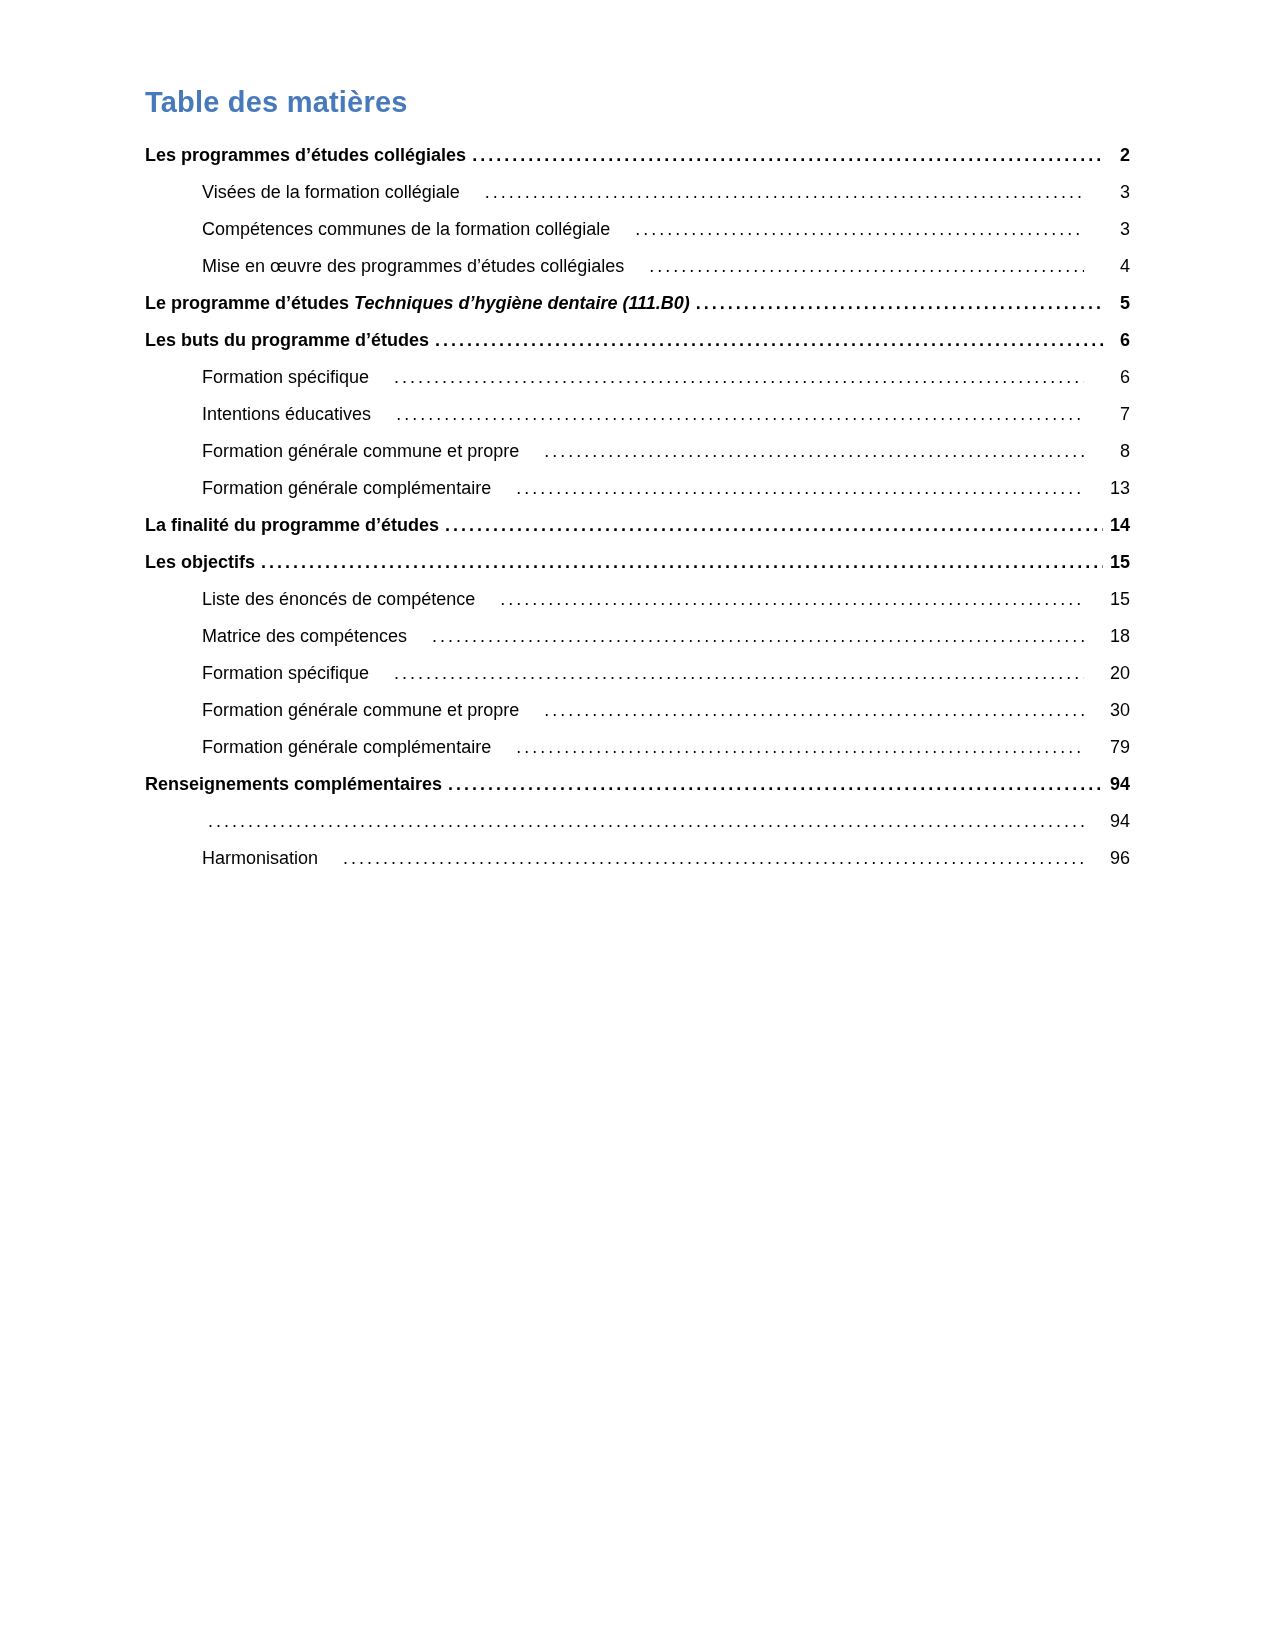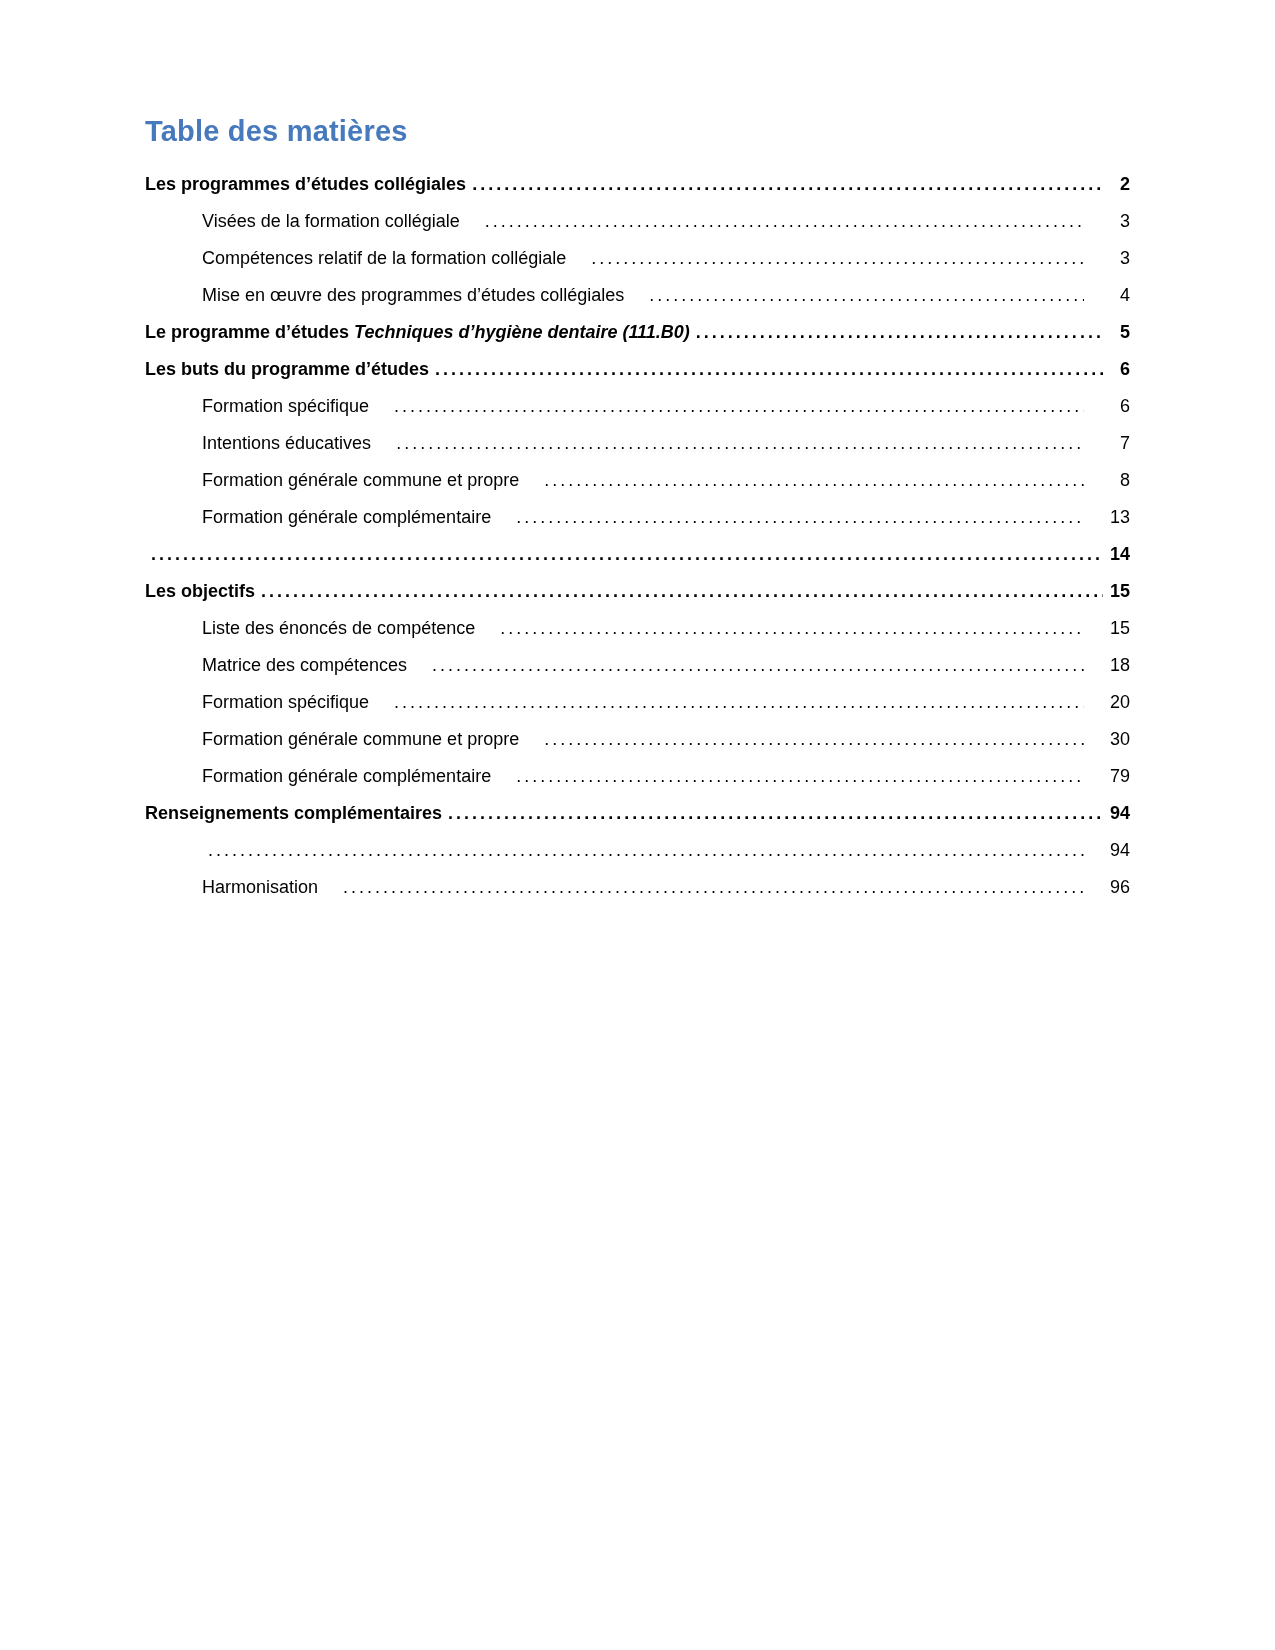--- a/index.html
+++ b/index.html
@@ -7,21 +7,21 @@
   body {
     width: 1275px;
     height: 1650px;
     font-family: "Liberation Sans", sans-serif;
     color: #000000;
     overflow: hidden;
   }
   .page {
     width: 1275px;
     height: 1453px;
-    padding: 115px 145px 0 145px;
+    padding: 86px 145px 0 145px;
   }
   .doc-title {
     font-size: 29px;
     font-weight: bold;
     margin-bottom: 18px;
     letter-spacing: 0.2px;
   }
   .toc {
     font-size: 18px;
   }
@@ -58,21 +58,21 @@
         <span class="toc-label"><span>Les programmes d’études collégiales</span></span>
         <span class="leader">................................................................................................................................................................................................................................................</span>
         <span class="page-num">2</span>
       </div>
       <div class="toc-row indent">
         <span class="toc-label"><span>Visées de la formation collégiale</span></span>
         <span class="leader">................................................................................................................................................................................................................................................</span>
         <span class="page-num">3</span>
       </div>
       <div class="toc-row indent">
-        <span class="toc-label"><span>Compétences relatif de la formation collégiale </span></span>
+        <span class="toc-label"><span>Compétences communes de la formation collégiale </span></span>
         <span class="leader">................................................................................................................................................................................................................................................</span>
         <span class="page-num">3</span>
       </div>
       <div class="toc-row indent">
         <span class="toc-label"><span>Mise en œuvre des programmes d’études collégiales </span></span>
         <span class="leader">................................................................................................................................................................................................................................................</span>
         <span class="page-num">4</span>
       </div>
       <div class="toc-row bold">
         <span class="toc-label"><span>Le programme d’études </span><span class="italic">Techniques d’hygiène dentaire (111.B0)</span></span>
@@ -98,20 +98,21 @@
         <span class="toc-label"><span>Formation générale commune et propre</span></span>
         <span class="leader">................................................................................................................................................................................................................................................</span>
         <span class="page-num">8</span>
       </div>
       <div class="toc-row indent">
         <span class="toc-label"><span>Formation générale complémentaire </span></span>
         <span class="leader">................................................................................................................................................................................................................................................</span>
         <span class="page-num">13</span>
       </div>
       <div class="toc-row bold">
+        <span class="toc-label"><span>La finalité du programme d’études</span></span>
         <span class="leader">................................................................................................................................................................................................................................................</span>
         <span class="page-num">14</span>
       </div>
       <div class="toc-row bold">
         <span class="toc-label"><span>Les objectifs </span></span>
         <span class="leader">................................................................................................................................................................................................................................................</span>
         <span class="page-num">15</span>
       </div>
       <div class="toc-row indent">
         <span class="toc-label"><span>Liste des énoncés de compétence </span></span>

